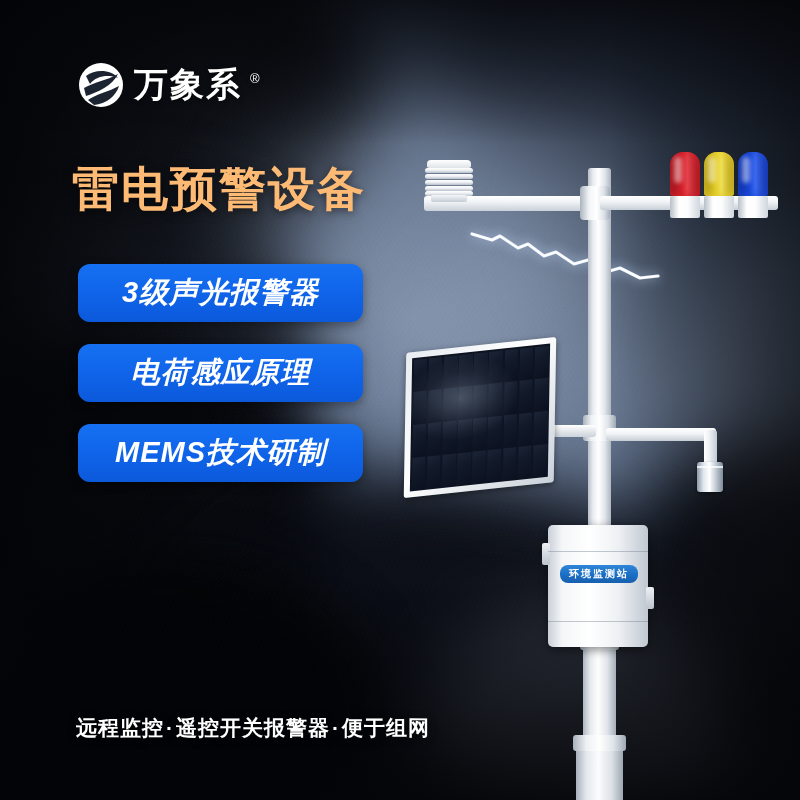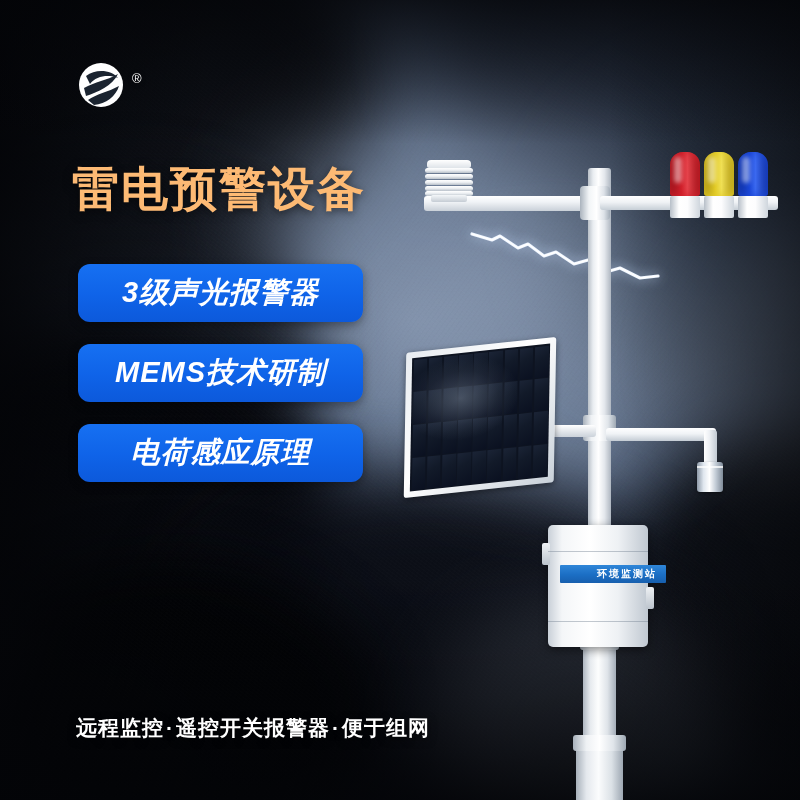--- a/index.html
+++ b/index.html
@@ -201,26 +201,25 @@
     position:absolute;left:0;right:0;height:1px;background:rgba(120,132,148,.45);
   }
   .cab-ear{
     position:absolute;width:8px;height:22px;
     background:linear-gradient(to bottom,#eef1f4,#bcc4cd);
     border-radius:2px;
   }
   .cab-label{
     position:absolute;left:12px;top:40px;width:78px;height:18px;
     background:linear-gradient(to bottom,#2f86d8 0%,#1b6ec4 55%,#175fae 100%);
-    border-radius:1px;
+    border-radius:8px;
     color:#ffffff;
     font-size:10px;line-height:18px;text-align:center;
     letter-spacing:2px;
     font-weight:700;
-    padding-left:28px;
   }
 
   
   .logo{position:absolute;left:78px;top:62px;display:flex;align-items:center;gap:10px;}
   .logo-mark{position:relative;width:46px;height:46px;}
   .logo-text{
     position:relative;color:#fff;font-size:34px;font-weight:700;letter-spacing:2px;
     text-shadow:0 1px 4px rgba(0,0,0,.5);
   }
   .logo-reg{
@@ -376,30 +375,31 @@
 
   <div class="logo">
     <div class="logo-mark">
       <svg width="46" height="46" viewBox="0 0 46 46">
         <circle cx="23" cy="23" r="22" fill="#ffffff"></circle>
         <path d="M8 14 C18 6, 34 8, 40 16 C30 12, 18 14, 12 22 Z" fill="#1b2430"></path>
         <path d="M6 26 C16 20, 30 18, 40 12 C34 24, 20 30, 8 34 Z" fill="#1b2430"></path>
         <path d="M10 38 C18 32, 30 30, 41 24 C38 34, 28 42, 16 43 Z" fill="#1b2430"></path>
       </svg>
     </div>
+    <div class="logo-text">万象系</div>
     <div class="logo-text" style="width:0;height:0;overflow:visible;position:relative;">
       <span class="logo-reg" style="position:absolute;left:-2px;top:-14px;">®</span>
     </div>
   </div>
 
   <div class="headline">雷电预警设备</div>
 
   <div class="pills">
     <div class="pill">3级声光报警器</div>
+    <div class="pill">电荷感应原理</div>
     <div class="pill">MEMS技术研制</div>
-    <div class="pill">电荷感应原理</div>
   </div>
 
   <div class="tagline">
     <span>远程监控</span><span class="dot">·</span><span>遥控开关报警器</span><span class="dot">·</span><span>便于组网</span>
   </div>
 
 </div>
 
 </body></html>

